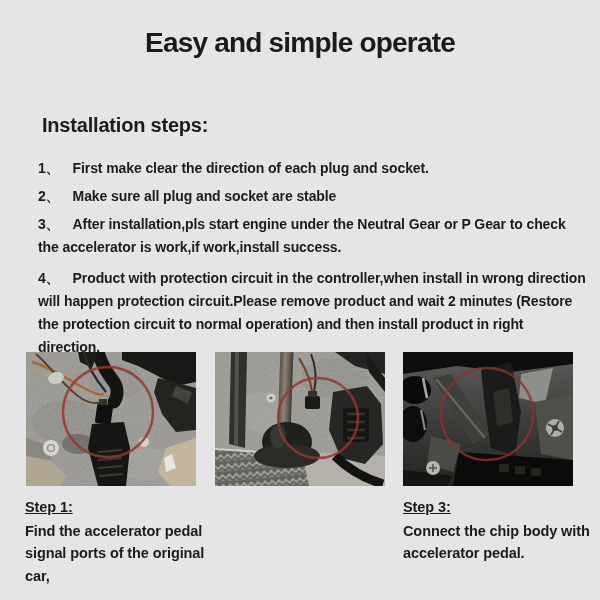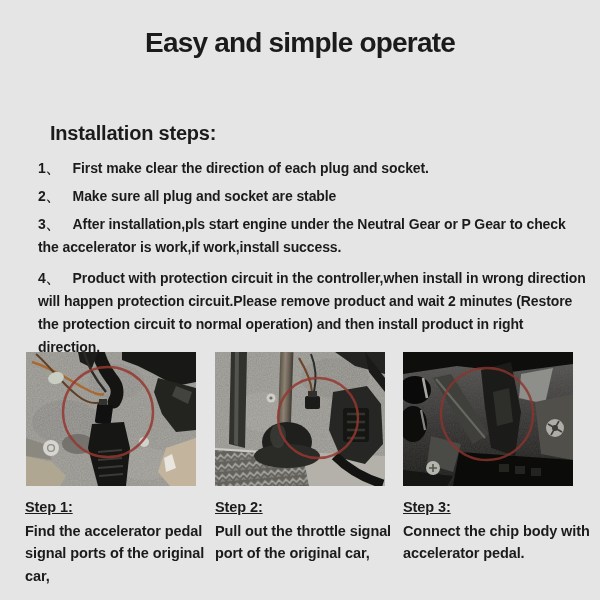--- a/index.html
+++ b/index.html
@@ -6,21 +6,21 @@
   .page{
     position:relative;width:600px;height:600px;background:#e5e5e5;
     font-family:"Liberation Sans","DejaVu Sans",sans-serif;color:#1b1b1b;
     overflow:hidden;
   }
   .title{
     position:absolute;top:27px;left:0;width:600px;text-align:center;
     font-size:28px;font-weight:700;letter-spacing:-0.8px;margin:0;
   }
   .heading{
-    position:absolute;top:110px;left:38px;margin:12px;
+    position:absolute;top:110px;left:38px;margin:4px;
     font-size:20px;font-weight:700;letter-spacing:-0.2px;
   }
   .steps-list{
     position:absolute;top:157px;left:38px;width:548px;
     font-size:14px;font-weight:600;line-height:23px;letter-spacing:-0.1px;
   }
   .steps-list p{margin:0 0 5px 0;}
   .steps-list p.gap{margin-top:8px;}
   .num{display:inline-block;margin-right:13px;}
   .photo{
@@ -179,22 +179,18 @@
       <circle cx="30" cy="116" r="7" fill="#b5b5ae"></circle>
       <path d="M26,116 h8 M30,112 v8" stroke="#55554f" stroke-width="1.6"></path>
       <circle cx="84" cy="62" r="46" fill="none" stroke="#8c332c" stroke-width="2.4" opacity="0.8"></circle>
     </svg>
   </div>
 
   <div class="caption" id="caption-1">
     <div class="cap-label">Step 1:</div>
     <div class="cap-text">Find the accelerator pedal signal ports of the original car,</div>
   </div>
-  <div class="caption" id="caption-2">
-    <div class="cap-label">Step 2:</div>
-    <div class="cap-text">Pull out the throttle signal port of the original car,</div>
-  </div>
   <div class="caption" id="caption-3">
     <div class="cap-label">Step 3:</div>
     <div class="cap-text">Connect the chip body with accelerator pedal.</div>
   </div>
 
 </div>
 
 </body></html>

